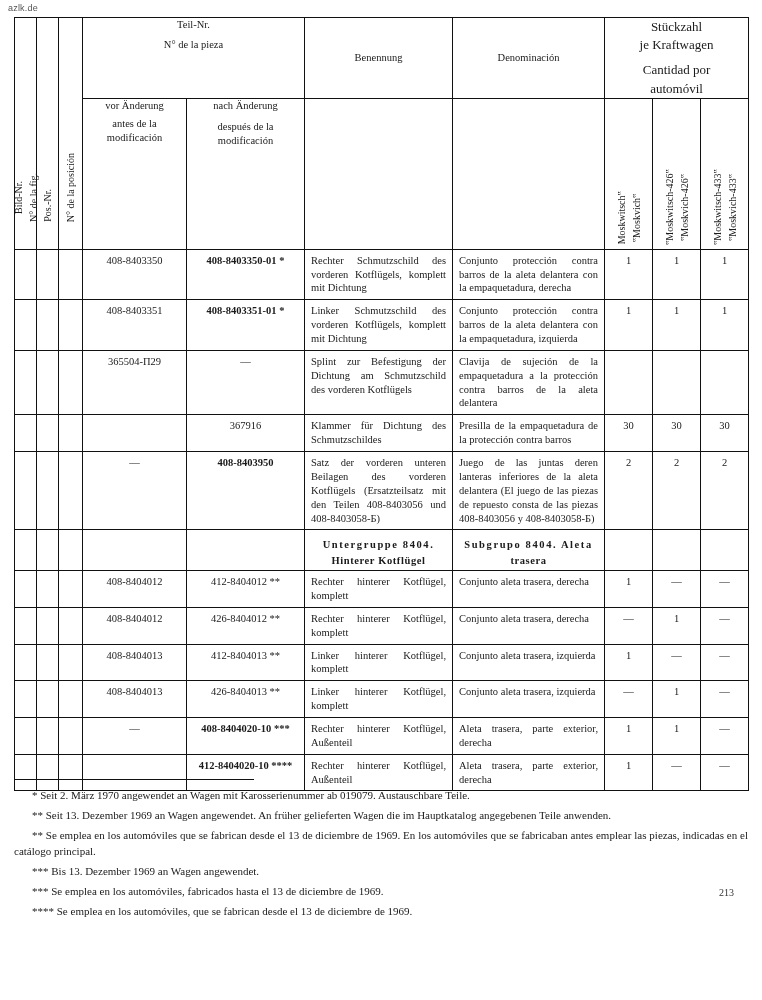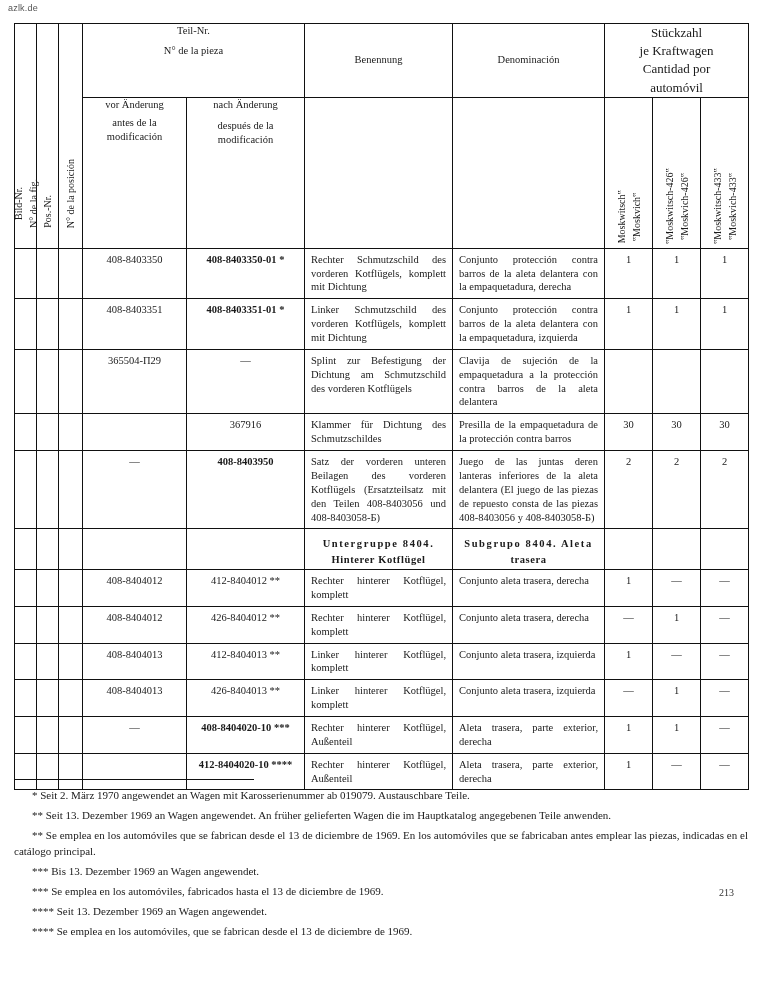--- a/index.html
+++ b/index.html
@@ -28,21 +28,21 @@
     top: 3px;
     font-family: "Liberation Sans", sans-serif;
     font-size: 9px;
     color: #555;
     letter-spacing: 0.2px;
   }
   
   .tbl {
     position: absolute;
     left: 14px;
-    top: 23px;
+    top: 17px;
     width: 734px;
     border-collapse: collapse;
     table-layout: fixed;
     padding-left: 24px;
   }
   .tbl td, .tbl th {
     border: 1px solid #111;
     vertical-align: top;
     padding: 0;
   }
@@ -72,20 +72,21 @@
     text-align: center;
     font-size: 13px;
     line-height: 1.4;
     padding: 5px 2px 4px 2px;
   }
   .qty-head-top .de {
     display: block;
   }
   .qty-head-top .es {
     display: block;
+    margin-top: 7px;
     font-family: Liberation Serif, serif;
   }
   
   .tbl tbody td {
     font-size: 10.5px;
     line-height: 1.32;
   }
   .col-old, .col-new {
     text-align: center;
   }
@@ -544,19 +545,18 @@
       </tbody>
   </table>
 
   <div class="rule"></div>
   <div class="notes" id="notes">
       <p>* Seit 2. März 1970 angewendet an Wagen mit Karosserienummer ab 019079. Austauschbare Teile.</p>
       <p>** Seit 13. Dezember 1969 an Wagen angewendet. An früher gelieferten Wagen die im Hauptkatalog angegebenen Teile anwenden.</p>
       <p>** Se emplea en los automóviles que se fabrican desde el 13 de diciembre de 1969. En los automóviles que se fabricaban antes emplear las piezas, indicadas en el catálogo principal.</p>
       <p>*** Bis 13. Dezember 1969 an Wagen angewendet.</p>
       <p>*** Se emplea en los automóviles, fabricados hasta el 13 de diciembre de 1969.</p>
-      <p>**** Seit 13. Dezember 1969 an Wagen angewendet.</p>
       <p>**** Se emplea en los automóviles, que se fabrican desde el  13 de diciembre de 1969.</p>
     </div>
 
   <div class="pageno">213</div>
 
 </div>
 
 </body></html>

